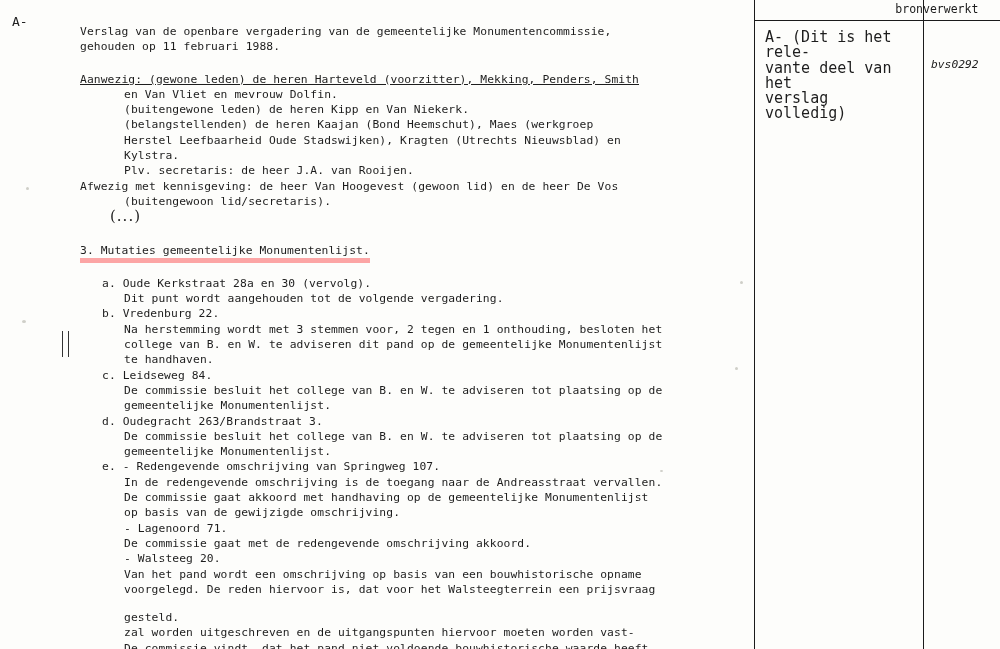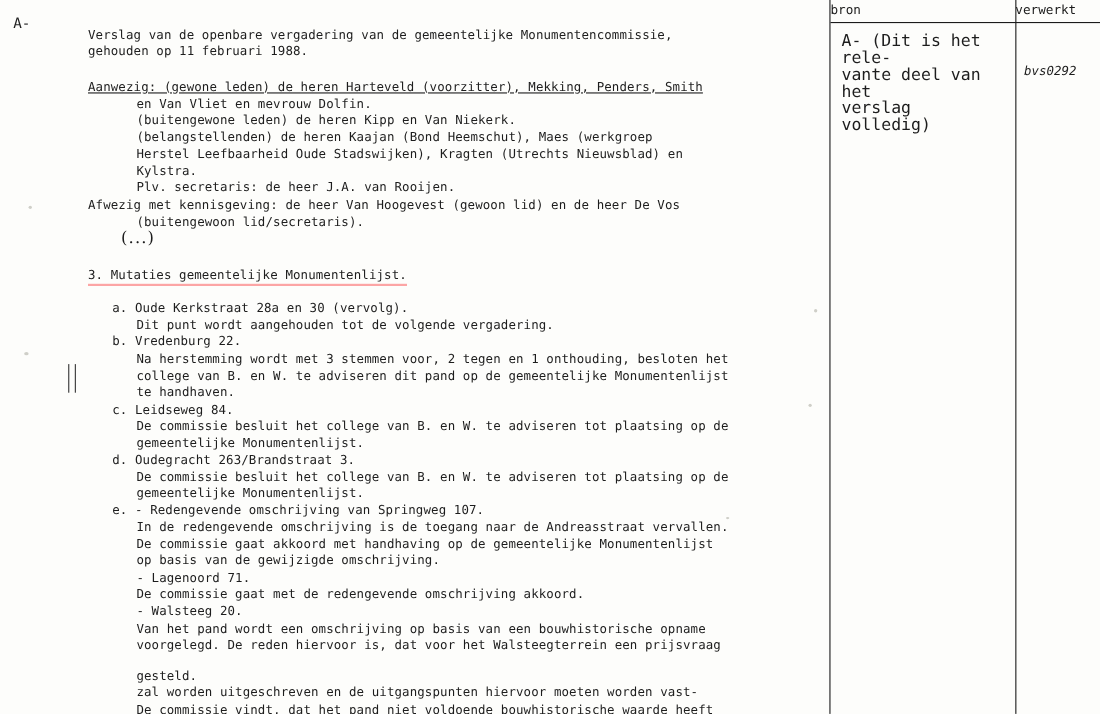--- a/index.html
+++ b/index.html
@@ -50,21 +50,21 @@
   .blk { margin-bottom: 0px; }
   .gap-sm { height: 13px; }
   .gap-md { height: 17px; }
 
   .indent1 { padding-left: 0px; text-decoration: underline; }
   .indent2 { padding-left: 22px; }
   .indent3 { padding-left: 44px; }
 
   .heading-underline {
     display: inline-block;
-    border-bottom: 2px solid #fca5a5;
+    border-bottom: 5px solid #fca5a5;
     padding-bottom: 0px;
   }
 
   .ellipsis-note {
     display: inline-block;
     margin-left: 8px;
     font-size: 15px;
     font-family: "DejaVu Serif", serif;
     letter-spacing: 1px;
   }
@@ -102,21 +102,21 @@
     left: 0;
     top: 20px;
     width: 246px;
     height: 0;
     border-top: 1.2px solid #1b1b1b;
   }
   .table .hdr {
     position: absolute;
     top: 2px;
     font-size: 11.5px;
-    text-align: left;
+    text-align: right;
     color: #1b1b1b;
   }
   .hdr-bron { left: 0; width: 168px; }
   .hdr-verwerkt { left: 168px; width: 55px; }
 
   .cell-note {
     position: absolute;
     left: 10px;
     top: 30px;
     width: 150px;

